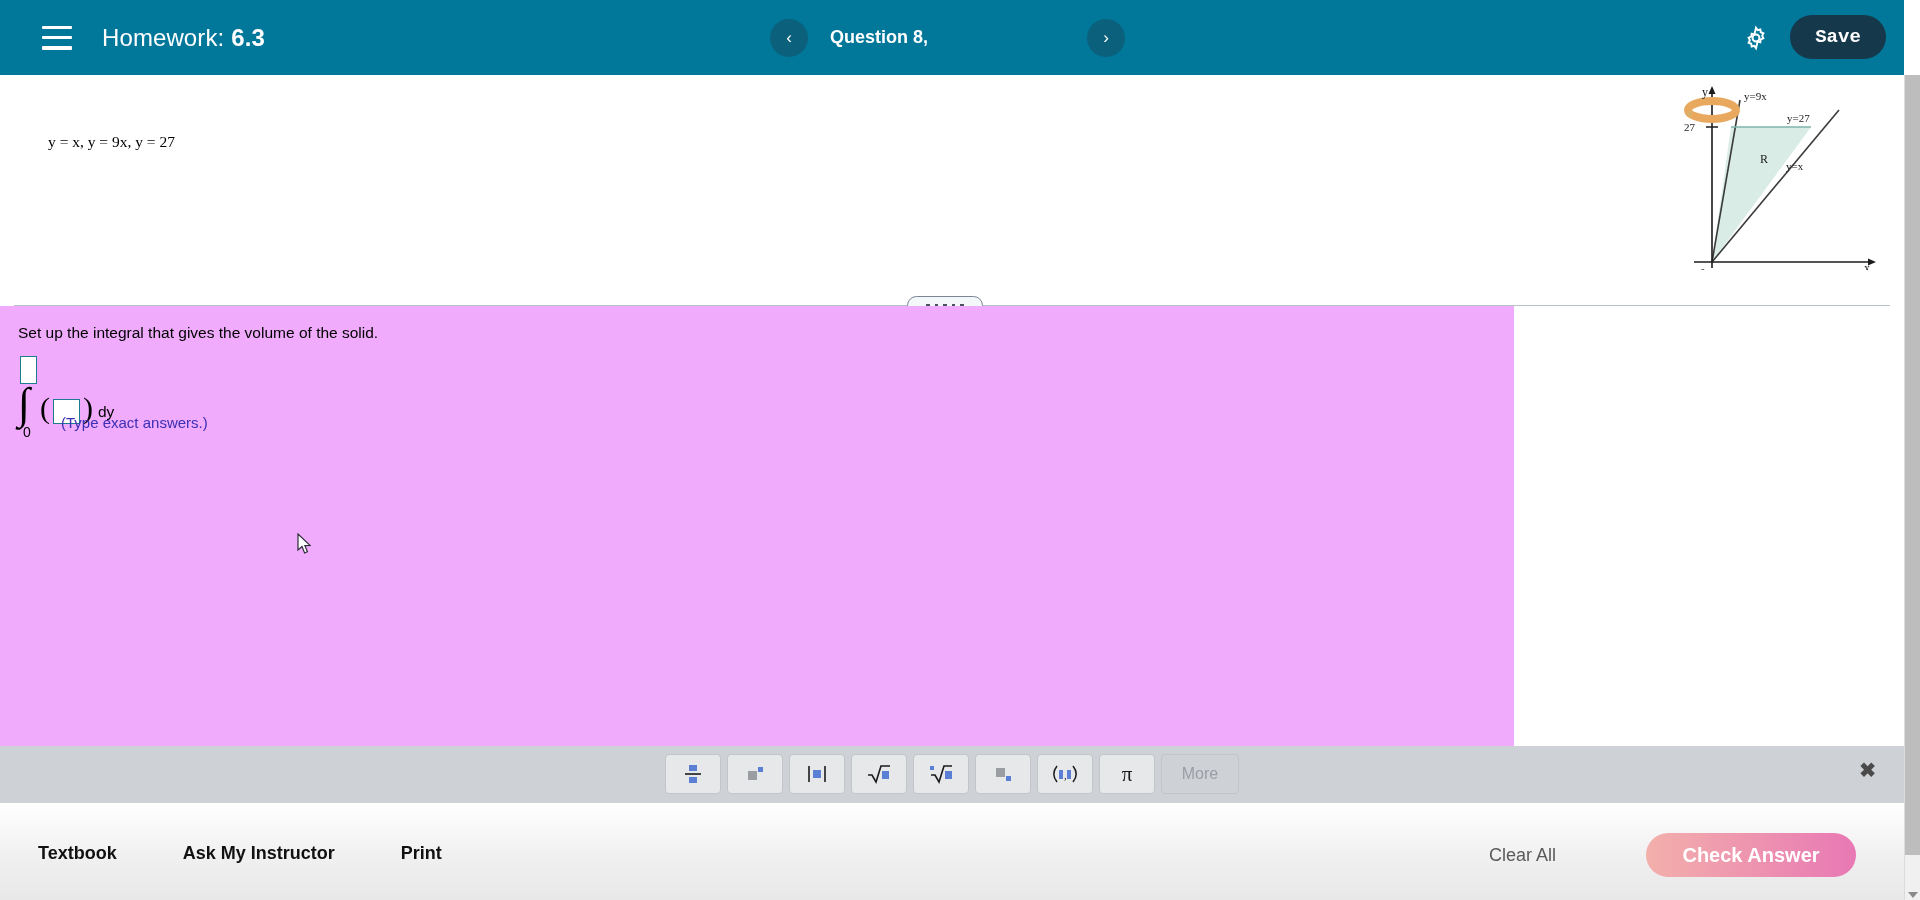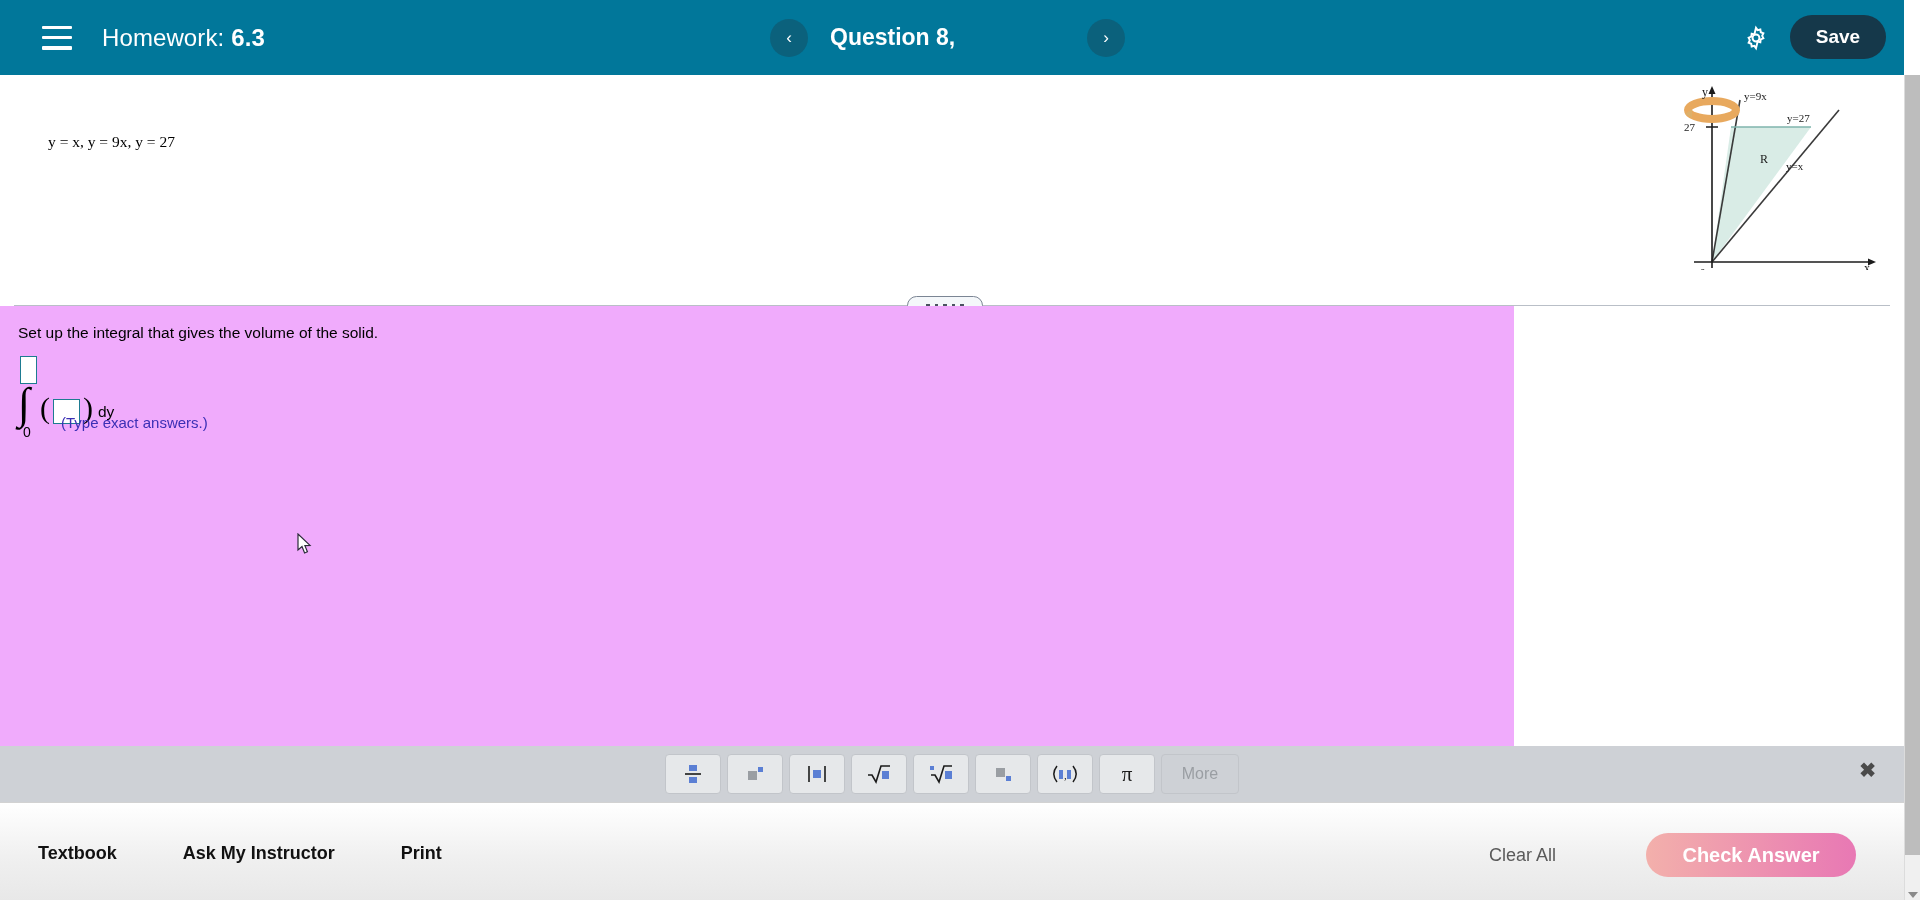--- a/index.html
+++ b/index.html
@@ -36,36 +36,36 @@
     height: 75px; display: flex; align-items: center; gap: 0;
   }
   .circle-btn {
     width: 38px; height: 38px; border-radius: 50%;
     background: #0b617c; border: none; color: #ffffff;
     display: flex; align-items: center; justify-content: center;
     font-size: 17px; cursor: pointer; font-family: "Liberation Sans", sans-serif;
     line-height: 1;
   }
   .q-title {
-    color: #ffffff; font-size: 23px; font-weight: 700;
+    color: #ffffff; font-size: 18px; font-weight: 700;
     margin: 0 18px 0 22px; white-space: nowrap;
   }
   .nav-next { position: absolute; left: 1087px; top: 18.5px; }
 
   .gear-btn {
     position: absolute; right: 130px; top: 20px;
     width: 36px; height: 36px; background: none; border: none;
     cursor: pointer; display: flex; align-items: center; justify-content: center;
   }
   .save-btn {
     position: absolute; right: 18px; top: 15px;
     width: 96px; height: 44px; border-radius: 22px;
     background: #15384a; color: #ffffff; border: none;
     font-size: 19px; font-weight: 700; cursor: pointer;
-    font-family: Liberation Sans, sans-serif;
+    font-family: Liberation Mono, monospace;
   }
 
   
   .problem-pane {
     position: absolute; top: 75px; left: 0;
     width: 1904px; height: 230px; background: #ffffff;
   }
   .prob-text {
     position: absolute; left: 17px; top: 22px;
     font-size: 15.5px; color: #000000; white-space: nowrap;

